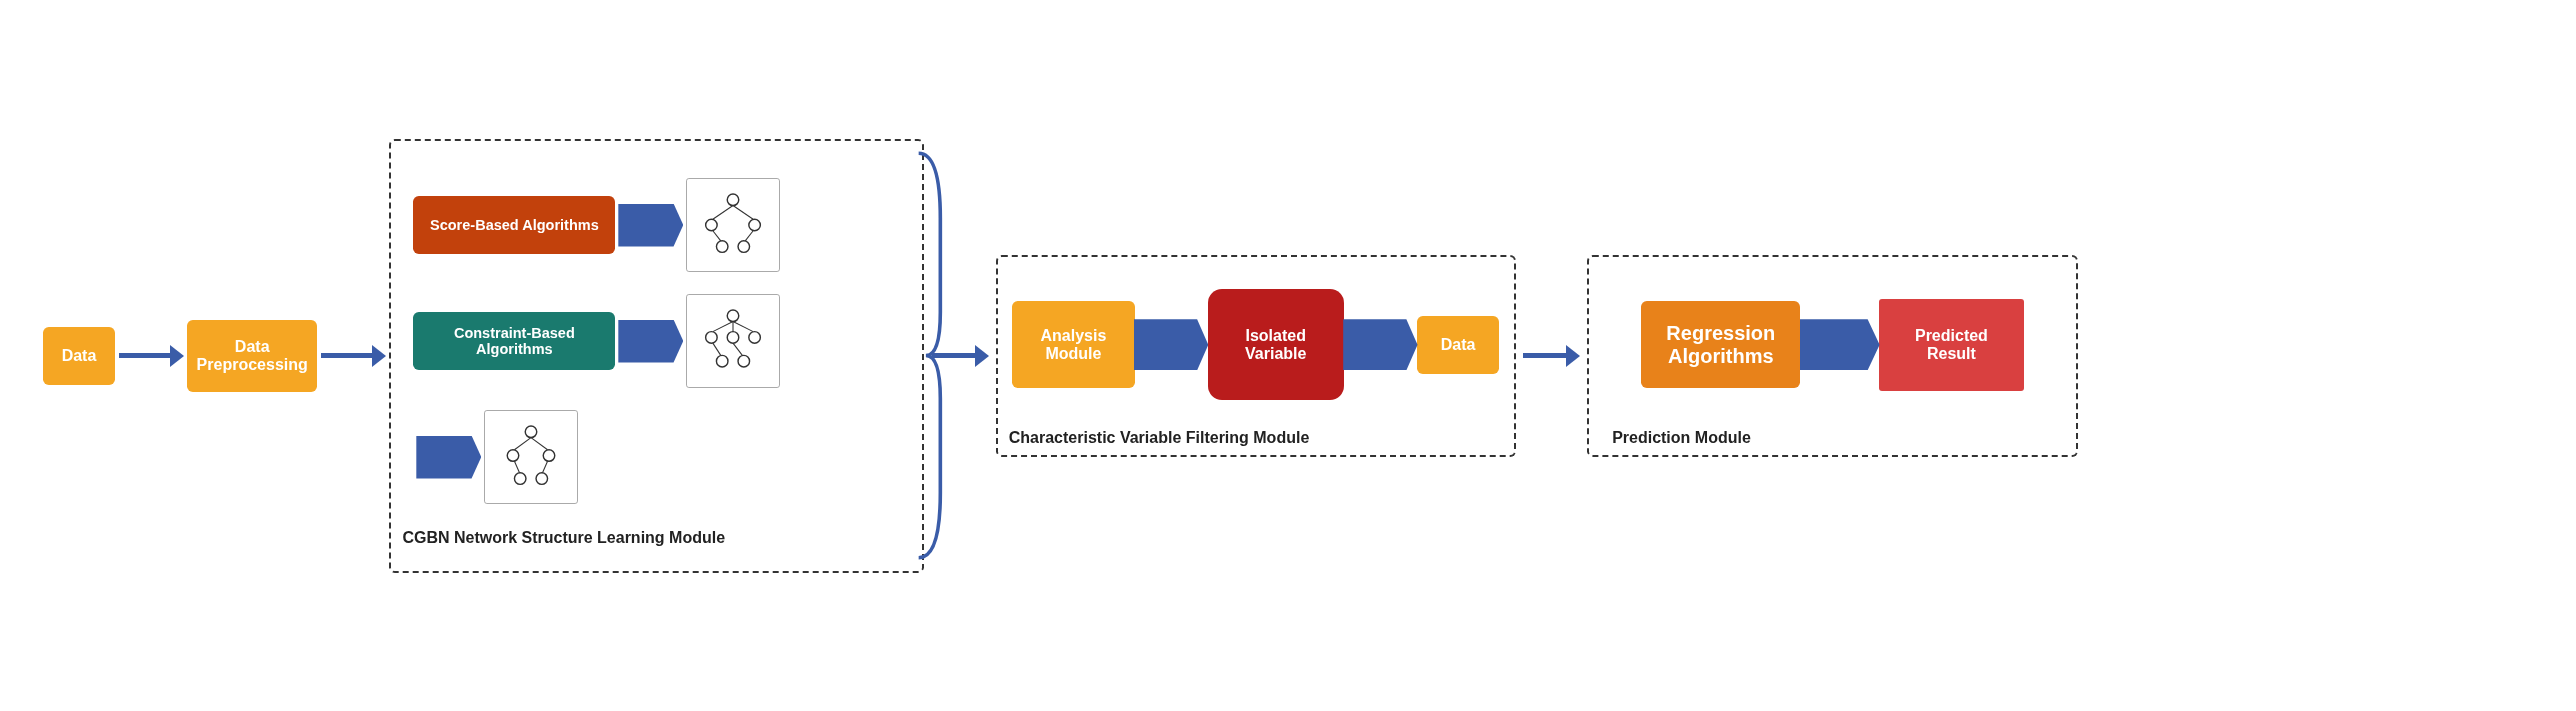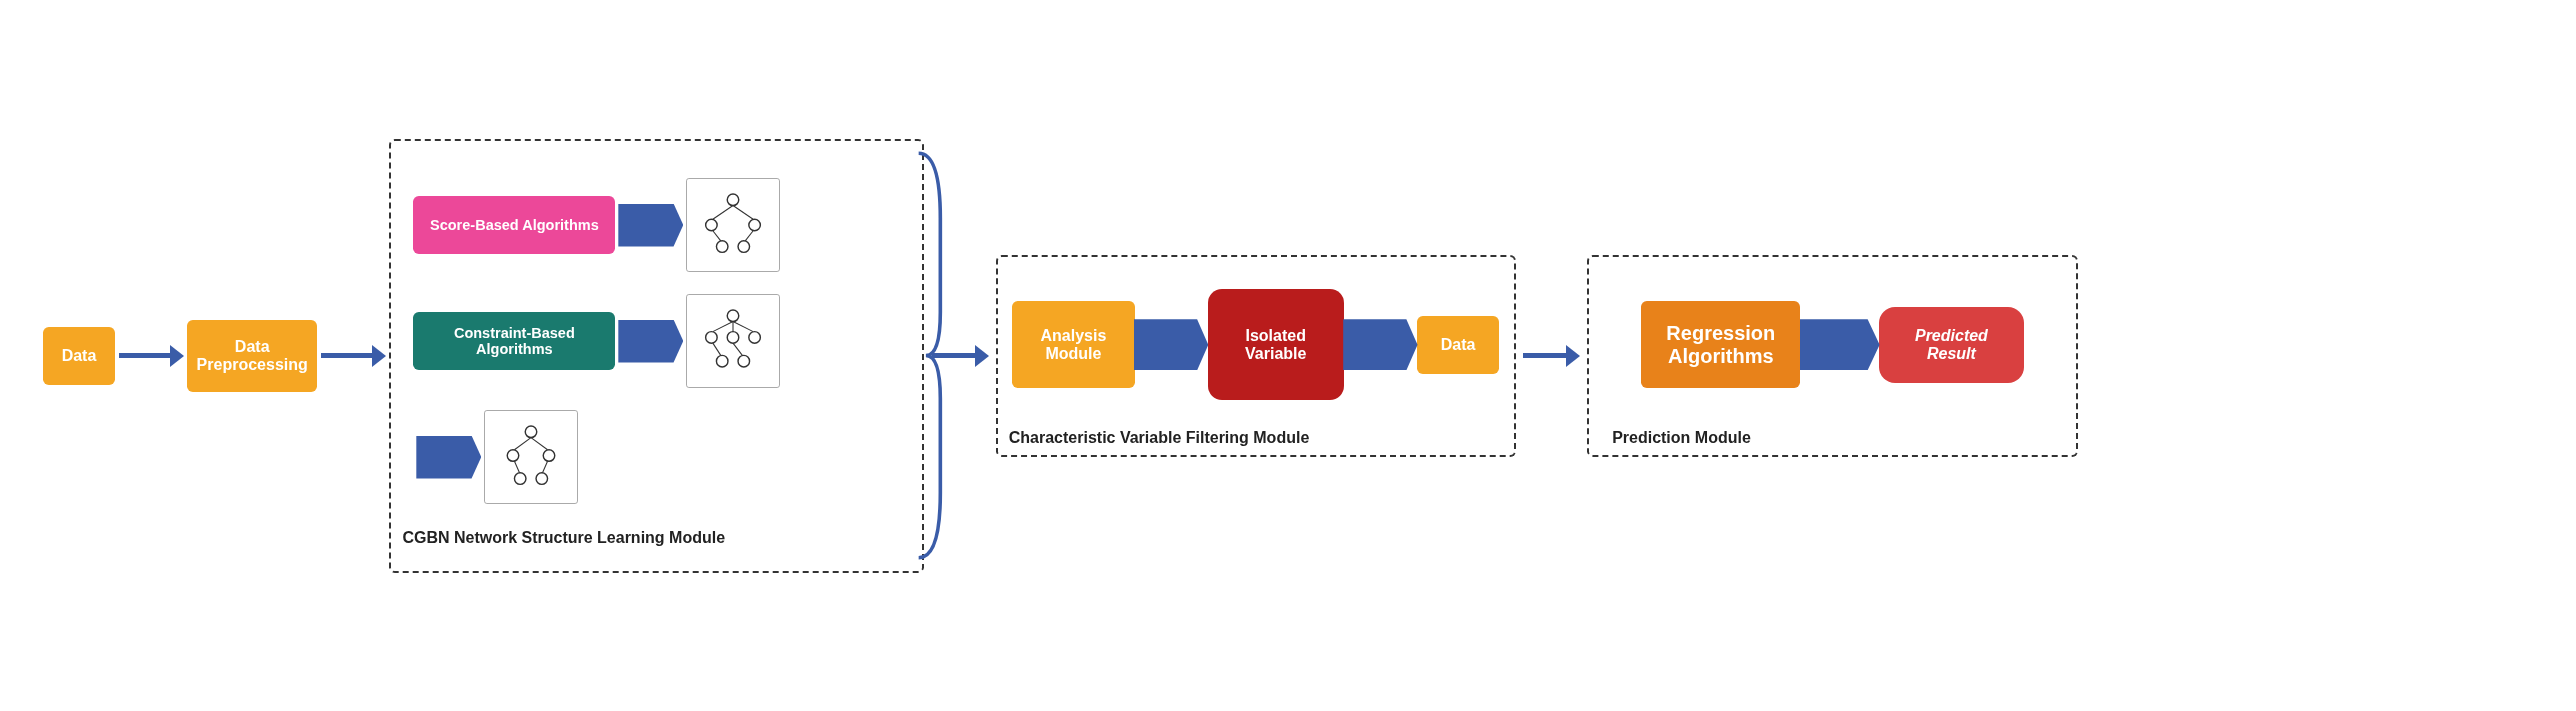--- a/index.html
+++ b/index.html
@@ -26,21 +26,21 @@
       display: flex;
       align-items: center;
       justify-content: center;
       text-align: center;
       font-weight: bold;
       color: white;
       padding: 7.2px 11px;
     }
     .box-yellow { background: #F5A623; }
     .box-orange { background: #E8821A; }
-    .box-teal { background: #ec4899; }
+    .box-teal { background: #c2410c; }
     .box-dark-teal { background: #1A7A6E; }
     .box-red-coral { background: #E85D5D; }
     .box-red { background: #D94040; }
 
     
     .dashed-box {
       border: 2.2px dashed #333;
       border-radius: 5.8px;
       position: relative;
       display: flex;
@@ -226,20 +226,20 @@
       <div style="width:43px;height:5.8px;background:#3a5ca8;"></div>
       <div style="width:0;height:0;border-top:11px solid transparent;border-bottom:11px solid transparent;border-left:14.5px solid #3a5ca8;"></div>
     </div>
 
     <div class="dashed-box" style="width:491px; height:202px; flex-direction:row; align-items:center; justify-content:center; padding:14.5px 14.5px 36px 14.5px; gap:0;">
 
       <div class="box box-orange" style="width:159px;height:87px;font-size:20px;border-radius:5.8px;">Regression Algorithms</div>
 
       <div class="chevron-large" style="width:80px;height:51px;background:#3a5ca8;clip-path:polygon(0 0, 85% 0, 100% 50%, 85% 100%, 0 100%);"></div>
 
-      <div class="box box-red" style="width:145px;height:76px;font-size:16px;border-radius:16px;font-style:italic;">Predicted Result</div>
+      <div class="box box-red" style="width:145px;height:92px;font-size:16px;border-radius:3px;">Predicted Result</div>
 
       <div class="dashed-box-label" style="position:absolute;bottom:7.2px;left:23px;">Prediction Module</div>
     </div>
 
   </div>
 </div>
 
 
 </body></html>

